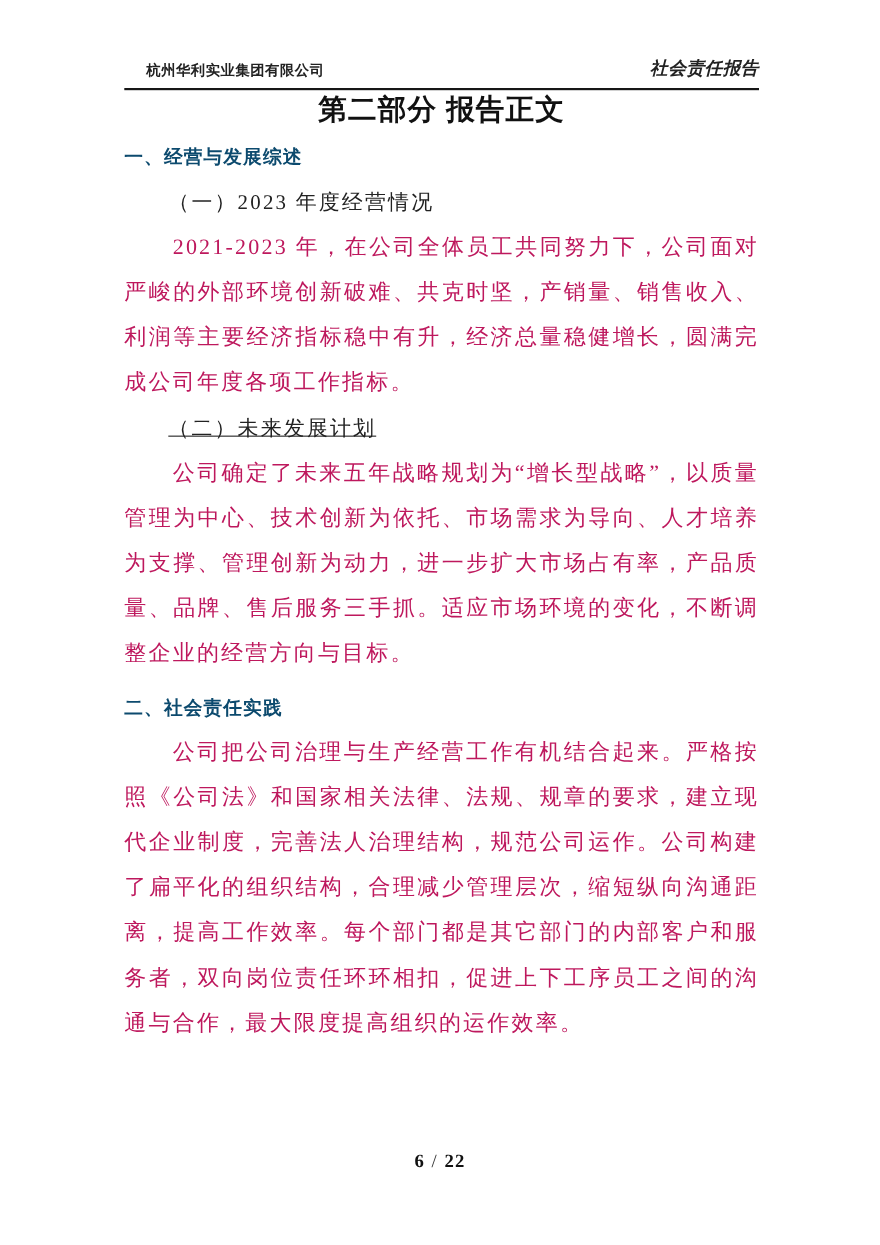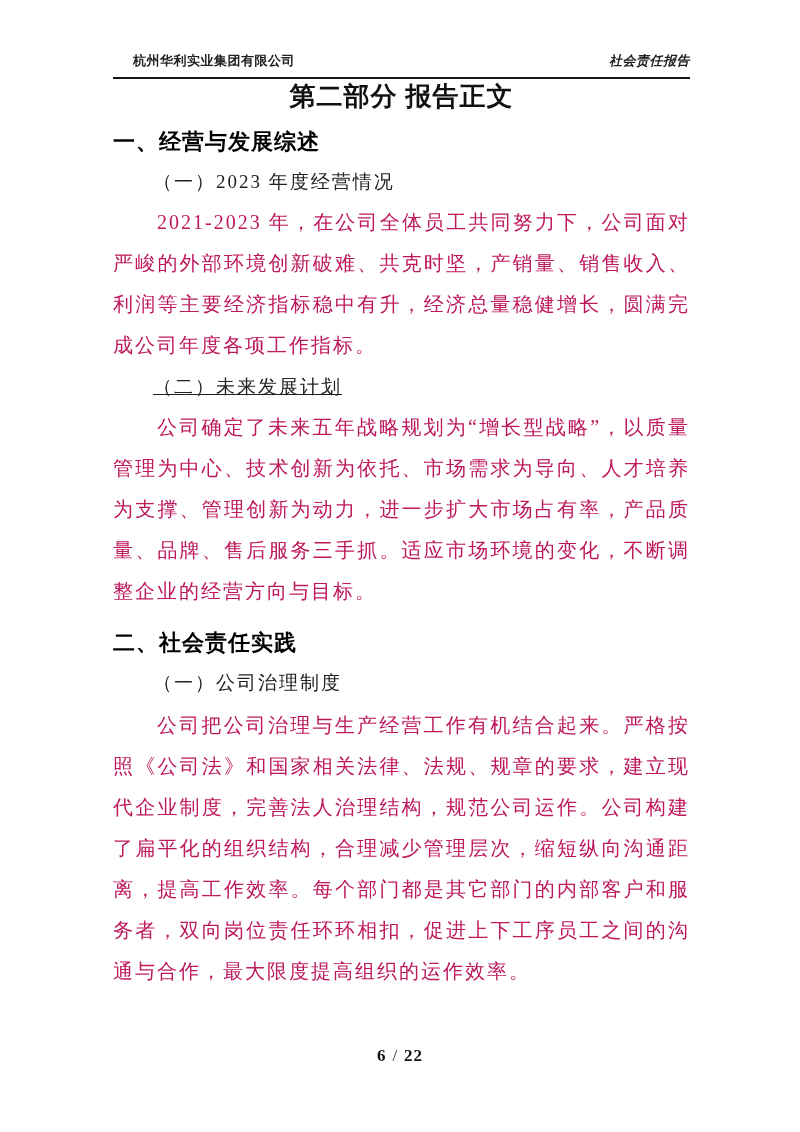--- a/index.html
+++ b/index.html
@@ -31,45 +31,45 @@
     font-family: "Liberation Sans", "DejaVu Sans", sans-serif;
   }
   .doc-header .left {
     font-size: 13px;
     font-weight: 600;
     letter-spacing: 0.5px;
     color: #222;
     padding-left: 20px;
   }
   .doc-header .right {
-    font-size: 13px;
+    font-size: 16px;
     font-weight: 600;
     font-style: italic;
     letter-spacing: 0.5px;
     color: #222;
   }
   
   .doc-title {
     text-align: center;
     font-family: "Liberation Sans", "DejaVu Sans", sans-serif;
     font-weight: bold;
     font-size: 26px;
     line-height: 34px;
     letter-spacing: 1px;
     color: #111;
   }
   
   .sec-heading {
     margin-top: 15px;
-    font-family: Liberation Serif, serif;
+    font-family: Liberation Mono, monospace;
     font-weight: bold;
-    font-size: 22px;
+    font-size: 17px;
     line-height: 28px;
     letter-spacing: 1px;
-    color: #000000;
+    color: #0c4a6e;
   }
   .sec-heading.second {
     margin-top: 17px;
   }
   
   .sub-heading {
     margin-top: 8px;
     padding-left: 40px;
     font-family: "Liberation Serif", "DejaVu Serif", serif;
     font-size: 19px;
@@ -131,21 +131,20 @@
     <div class="sub-heading">（一）2023 年度经营情况</div>
 
     <p class="para">2021-2023 年，在公司全体员工共同努力下，公司面对严峻的外部环境创新破难、共克时坚，产销量、销售收入、利润等主要经济指标稳中有升，经济总量稳健增长，圆满完成公司年度各项工作指标。</p>
 
     <div class="sub-heading inline-flow">（二）未来发展计划</div>
 
     <p class="para" style="margin-top:0;">公司确定了未来五年战略规划为“增长型战略”，以质量管理为中心、技术创新为依托、市场需求为导向、人才培养为支撑、管理创新为动力，进一步扩大市场占有率，产品质量、品牌、售后服务三手抓。适应市场环境的变化，不断调整企业的经营方向与目标。</p>
 
     <div class="sec-heading second">二、社会责任实践</div>
 
-    <div class="sub-heading">（一）公司治理制度</div>
 
     <p class="para" style="margin-top:4px;">公司把公司治理与生产经营工作有机结合起来。严格按照《公司法》和国家相关法律、法规、规章的要求，建立现代企业制度，完善法人治理结构，规范公司运作。公司构建了扁平化的组织结构，合理减少管理层次，缩短纵向沟通距离，提高工作效率。每个部门都是其它部门的内部客户和服务者，双向岗位责任环环相扣，促进上下工序员工之间的沟通与合作，最大限度提高组织的运作效率。</p>
 
   </div>
 
   <div class="doc-footer">
     <span>6</span><span class="sep">/</span><span>22</span>
   </div>
 </div>
 

